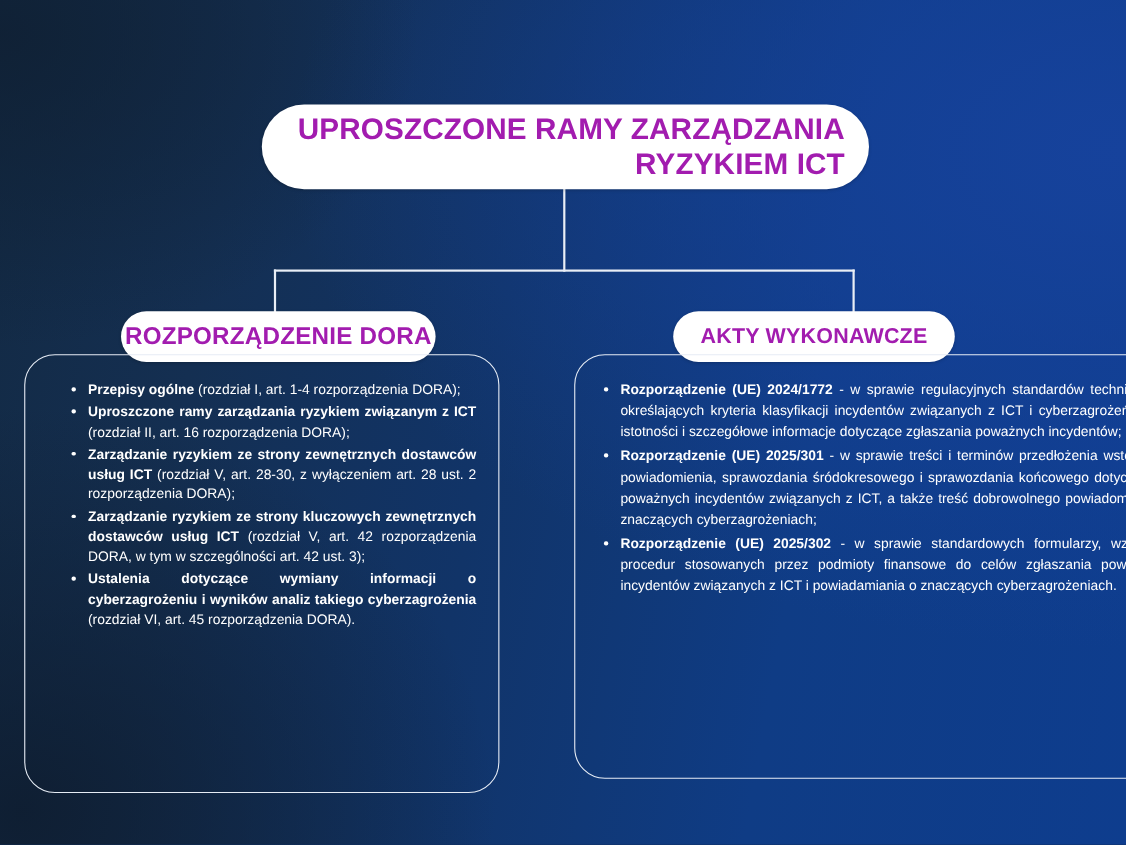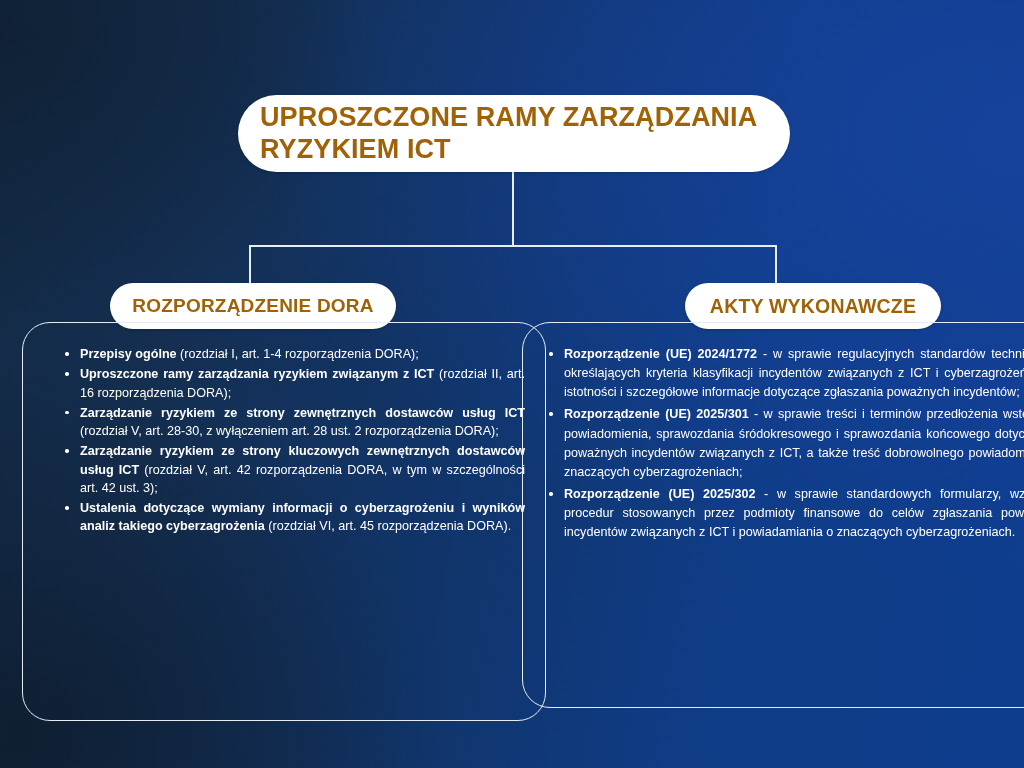--- a/index.html
+++ b/index.html
@@ -48,60 +48,60 @@
   #conn-right  { left: 775px; top: 245px; width: 2px;  height: 44px; }
 
   
   .pill {
     position: absolute;
     background: #ffffff;
     border-radius: 999px;
     display: flex;
     align-items: center;
     justify-content: center;
-    text-align: left;
-    color: #a16207;
+    text-align: right;
+    color: #a21caf;
     box-shadow: 0 1px 3px rgba(0,0,0,0.20);
   }
 
   #title-pill {
     left: 238px; top: 95px;
     width: 552px; height: 77px;
     font-size: 27px;
     font-weight: 700;
     line-height: 1.18;
     letter-spacing: 0.1px;
     padding: 0 22px;
   }
 
   #sub-left-pill {
     left: 110px; top: 283px;
     width: 286px; height: 46px;
-    font-size: 19px;
+    font-size: 22px;
     font-weight: 700;
     letter-spacing: 0.2px;
   }
 
   #sub-right-pill {
-    left: 685px; top: 283px;
+    left: 612px; top: 283px;
     width: 256px; height: 46px;
     font-size: 19.5px;
     font-weight: 700;
     letter-spacing: 0.2px;
   }
 
   
   .panel {
     position: absolute;
     border: 1.6px solid #e6ecf5;
     border-radius: 28px;
     padding: 22px 20px 16px 20px;
   }
 
-  #panel-left  { left: 22px;  top: 322px; width: 524px; height: 399px; padding-left: 36px; }
+  #panel-left  { left: 22px;  top: 322px; width: 432px; height: 399px; padding-left: 36px; }
   #panel-right { left: 522px; top: 322px; width: 563px; height: 386px; }
 
   ul.blist {
     list-style: none;
     margin: 0;
     padding: 0;
   }
 
   ul.blist > li {
     position: relative;

